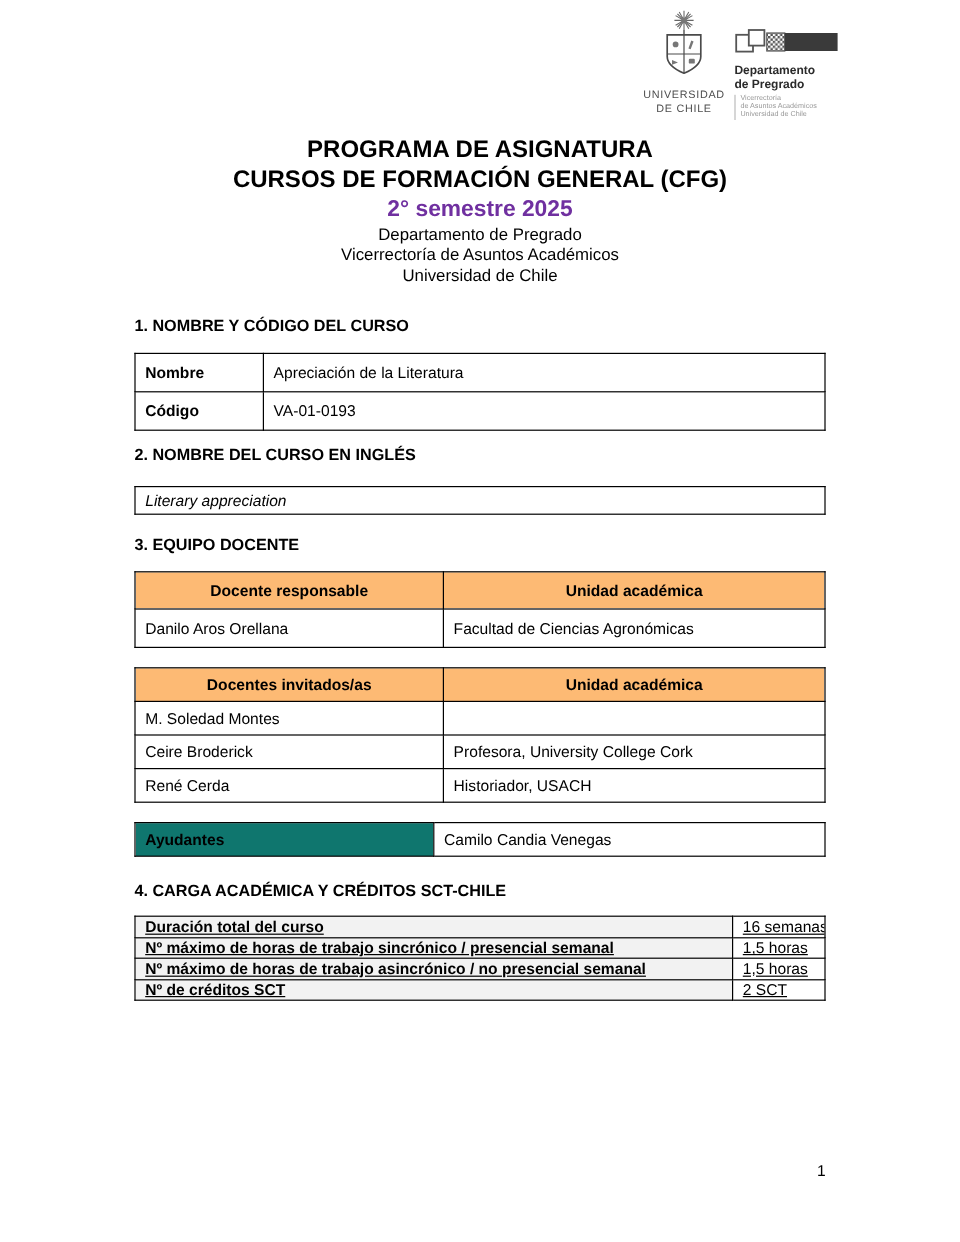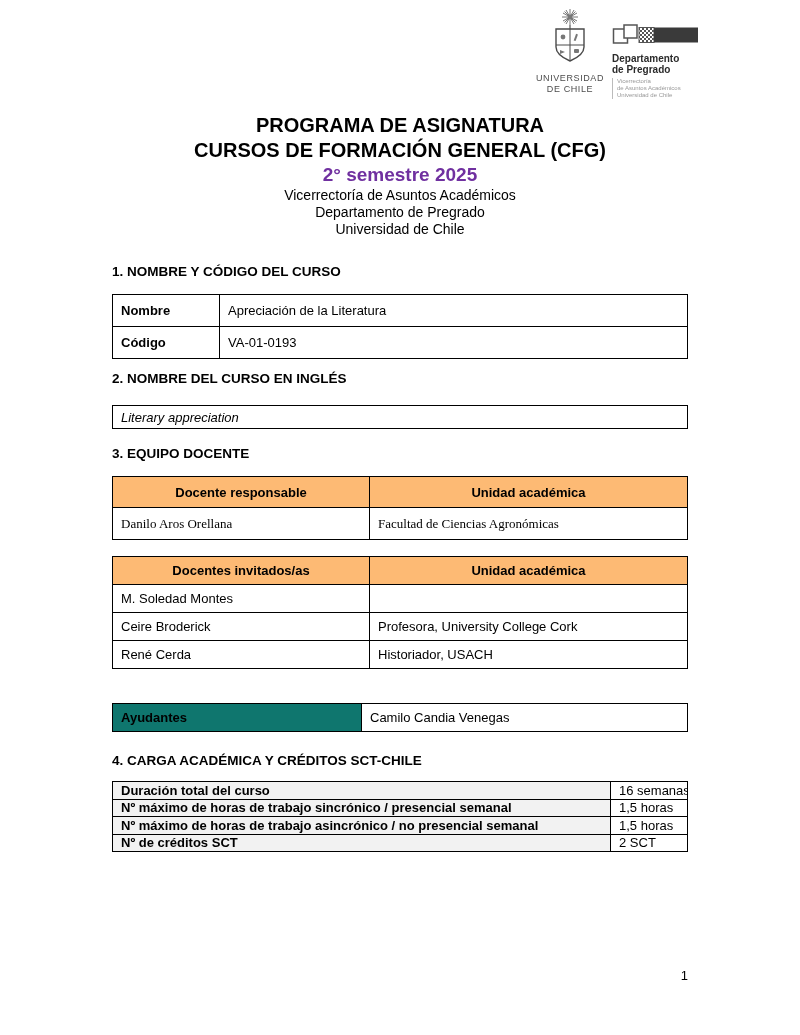--- a/index.html
+++ b/index.html
@@ -39,31 +39,31 @@
 
   .t1{margin-bottom:12px;border-radius:24px;}
   .t1 td{height:31px;}
   .t1 .lbl{font-weight:bold;width:90px;}
 
   .en-box{margin-bottom:17px;}
   .en-box td{height:22px;font-style:italic;}
 
   .t3a{margin-bottom:16px;}
   .t3a th{height:30px;}
-  .t3a td{height:31px;font-family:Liberation Serif, serif;}
-  .t3b{margin-bottom:34px;padding-left:31px;}
+  .t3a td{height:31px;}
+  .t3b{margin-bottom:16px;padding-left:31px;}
   .t3b th{height:27px;}
   .t3b td{height:27px;}
   .col-240{width:240px;}
 
   .ayud{margin-bottom:21px;}
   .ayud td{height:27px;}
   .ayud .lbl{font-weight:bold;background:#0f766e;width:232px;}
 
-  .t4 td{height:16.5px;font-size:13px;}
+  .t4 td{height:16.5px;font-size:13px;text-decoration:underline;}
   .t4 .lbl{font-weight:bold;background:#f2f2f2;width:481px;}
 
   .page-number{position:absolute;left:112px;top:968px;width:576px;text-align:right;font-size:13px;}
 </style>
 </head>
 <body>
 
 <div class="page">
 
   <div class="uchile-logo">
@@ -122,22 +122,22 @@
       <div>Vicerrectoría</div>
       <div>de Asuntos Académicos</div>
       <div>Universidad de Chile</div>
     </div>
   </div>
 
   <div class="title-block">
     <div class="t-big">PROGRAMA DE ASIGNATURA</div>
     <div class="t-big">CURSOS DE FORMACIÓN GENERAL (CFG)</div>
     <div class="t-purple" style="color:#7030A0;text-align:center;">2° semestre 2025</div>
+    <div class="t-small">Departamento de Pregrado</div>
     <div class="t-small">Vicerrectoría de Asuntos Académicos</div>
-    <div class="t-small">Departamento de Pregrado</div>
     <div class="t-small">Universidad de Chile</div>
   </div>
 
   <div class="content">
 
     <p class="sec-heading h1m">1. NOMBRE Y CÓDIGO DEL CURSO</p>
     <table class="t1">
       <tbody>
           <tr>
         <td class="lbl">Nombre</td>

